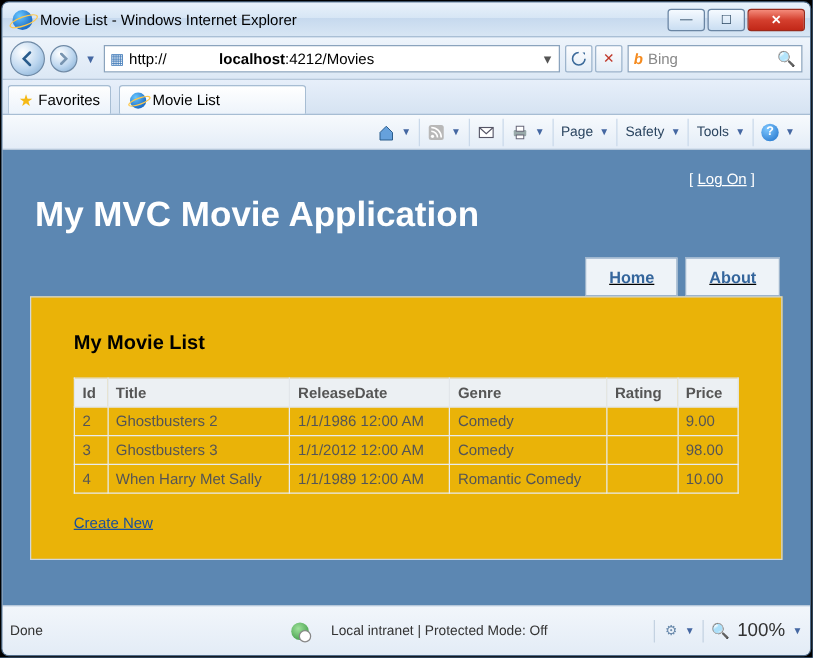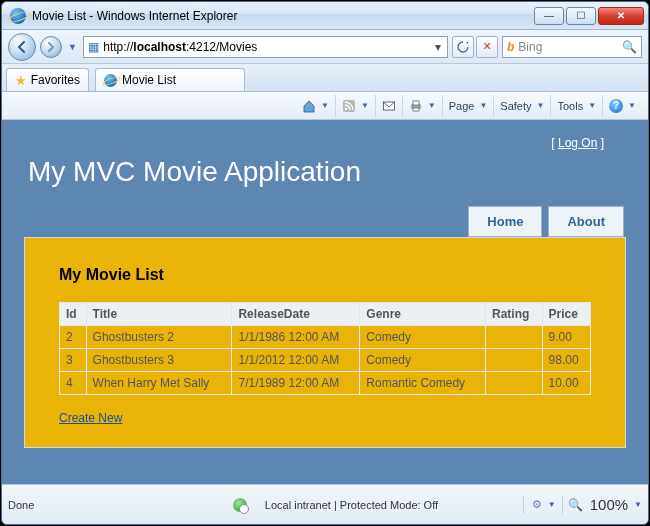--- a/index.html
+++ b/index.html
@@ -75,21 +75,21 @@
   .tri { color:#4467a2; font-size:9px; margin:0 2px; }
   .urlbox {
     flex:1;
     height:22px;
     background:#fff; border:1px solid #8aa3bd;
     display:flex; align-items:center;
     padding:0 2px 0 4px; gap:4px;
   }
   .urlbox .globe { font-size:12px; color:#3a76b6; }
   .urlbox .url { font-size:12px; color:#000; flex:1; }
-  .urlbox .url .host { font-weight:bold; }
+  .urlbox .url .host { font-weight:bold;padding-left:42px; }
   .urlbox .drop { width:14px; text-align:center; color:#555;}
   .navtail { display:flex; gap:2px; align-items:center; }
   .sqbtn {
     width:22px; height:22px;
     border:1px solid #9db4cc; background:linear-gradient(#fdfdfe,#e3edf7);
     border-radius:2px; display:flex; align-items:center; justify-content:center;
     font-size:11px; color:#3b5c7e;
   }
   .sqbtn.red { color:#c0392b; }
   .searchbox {
@@ -157,22 +157,22 @@
     padding:0 12px; overflow:auto;
   }
   .site {
     padding: 16px 10px 0 10px;
   }
   .logon {
     text-align:right; color:#fff; font-size:12px;
     padding-right:22px;
   }
   .logon a { color:#fff; text-decoration:underline; }
-  .apptitle { color:#fff; font-size:28px; font-weight:normal; margin:6px 4px 18px 4px; font-family: Arial, sans-serif;}
-  .navtabs { display:flex; justify-content:flex-end; gap:6px; padding-right:2px; }
+  .apptitle { color:#fff; font-size:28px; font-weight:bold; margin:6px 4px 18px 4px; font-family: Arial, sans-serif;}
+  .navtabs { display:flex; justify-content:flex-end; gap:6px; padding-right:2px;text-decoration:underline; }
   .navtab {
     background:#eef3f8;
     border:1px solid #9db4cc;
     padding:7px 18px;
     color:#34659c; font-weight:bold; font-size:13px;
   }
   .panel {
     background:#eab308; margin:0 0 14px 0; padding:28px 34px 22px 34px;
     border:1px solid #cfd7df;
   }
@@ -348,21 +348,21 @@
                 <td>3</td>
                 <td>Ghostbusters 3</td>
                 <td>1/1/2012 12:00 AM</td>
                 <td>Comedy</td>
                 <td></td>
                 <td>98.00</td>
               </tr>
               <tr>
                 <td>4</td>
                 <td>When Harry Met Sally</td>
-                <td>7/1/1989 12:00 AM</td>
+                <td>1/1/1989 12:00 AM</td>
                 <td>Romantic Comedy</td>
                 <td></td>
                 <td>10.00</td>
               </tr>
             </tbody>
         </table>
         <a href="#" class="createlink">Create New</a>
       </div>
     </div>
   </div>

